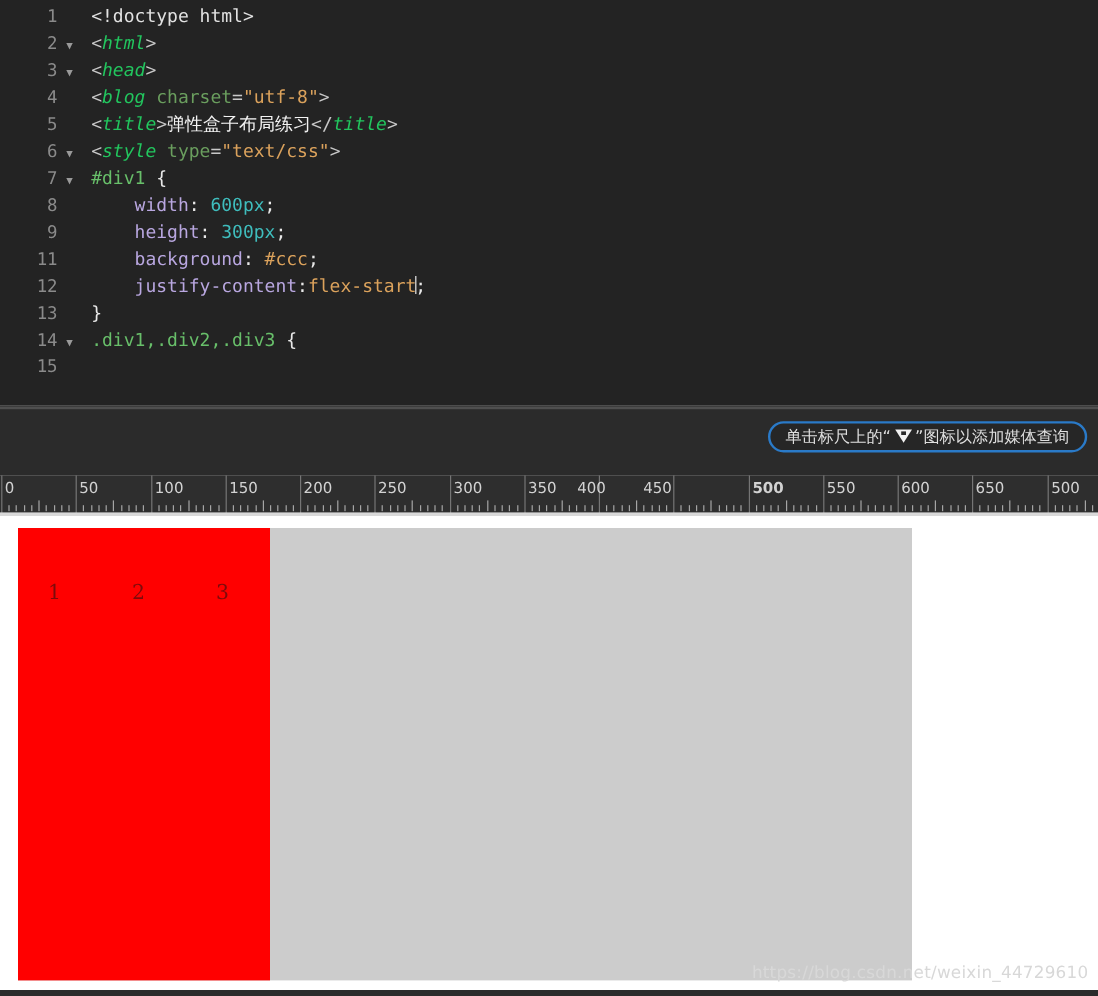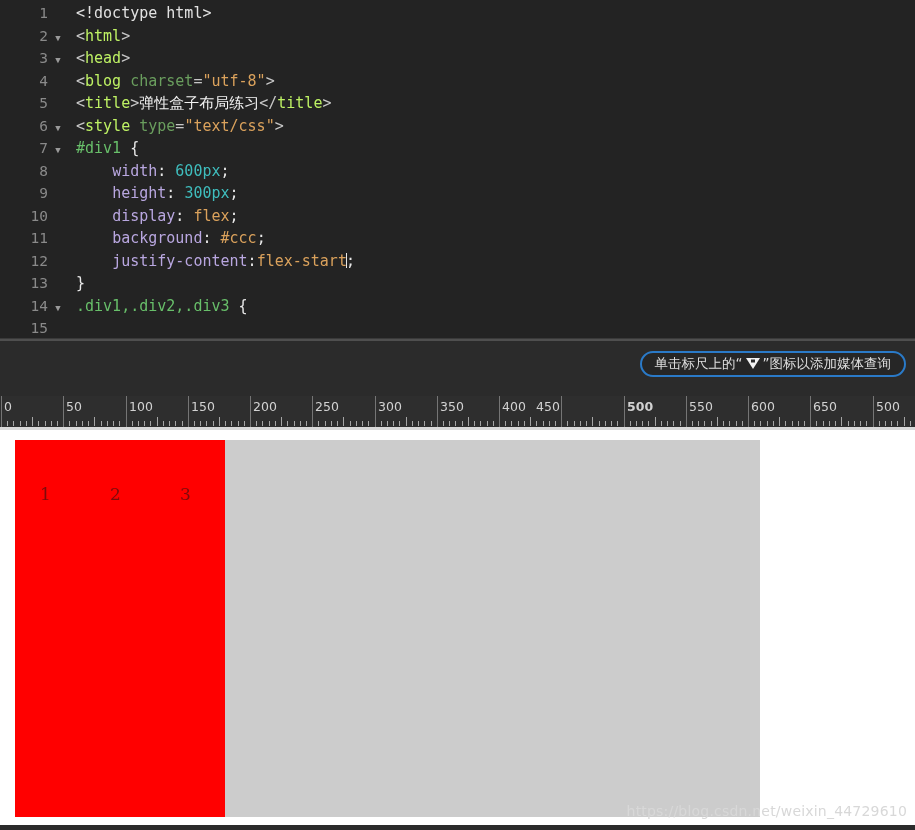--- a/index.html
+++ b/index.html
@@ -65,21 +65,21 @@
     line-height: 22.5px;
     user-select: none;
   }
   .codetext {
     padding-left: 10px;
     white-space: pre;
   }
 
   
   .t-punct   { color: #c8c8c8; }
-  .t-tag     { color: #bef264; }
+  .t-tag     { color: #22c55e; font-style: italic; }
   .t-attr    { color: #6a9e5e; }
   .t-str     { color: #dba25c; }
   .t-text    { color: #f2f2f2; }
   .t-sel     { color: #68bf6a; }
   .t-prop    { color: #b9a7e0; }
   .t-num     { color: #3fbdbd; }
   .t-kw      { color: #dba25c; }
   .t-brace   { color: #e8e8e8; }
   .t-doctype { color: #e2e2e2; }
 
@@ -257,21 +257,20 @@
     <div class="code-lines" id="code-lines">
         <div class="code-line"><span class="ln">1</span><span class="fold"></span><span class="codetext"><span class="t-doctype">&lt;!doctype html&gt;</span></span></div>
         <div class="code-line"><span class="ln">2</span><span class="fold">▼</span><span class="codetext"><span class="t-punct">&lt;</span><span class="t-tag">html</span><span class="t-punct">&gt;</span></span></div>
         <div class="code-line"><span class="ln">3</span><span class="fold">▼</span><span class="codetext"><span class="t-punct">&lt;</span><span class="t-tag">head</span><span class="t-punct">&gt;</span></span></div>
         <div class="code-line"><span class="ln">4</span><span class="fold"></span><span class="codetext"><span class="t-punct">&lt;</span><span class="t-tag">blog</span><span class="t-text"> </span><span class="t-attr">charset</span><span class="t-punct">=</span><span class="t-str">"utf-8"</span><span class="t-punct">&gt;</span></span></div>
         <div class="code-line"><span class="ln">5</span><span class="fold"></span><span class="codetext"><span class="t-punct">&lt;</span><span class="t-tag">title</span><span class="t-punct">&gt;</span><span class="t-text">弹性盒子布局练习</span><span class="t-punct">&lt;/</span><span class="t-tag">title</span><span class="t-punct">&gt;</span></span></div>
         <div class="code-line"><span class="ln">6</span><span class="fold">▼</span><span class="codetext"><span class="t-punct">&lt;</span><span class="t-tag">style</span><span class="t-text"> </span><span class="t-attr">type</span><span class="t-punct">=</span><span class="t-str">"text/css"</span><span class="t-punct">&gt;</span></span></div>
         <div class="code-line"><span class="ln">7</span><span class="fold">▼</span><span class="codetext"><span class="t-sel">#div1</span><span class="t-brace"> {</span></span></div>
         <div class="code-line"><span class="ln">8</span><span class="fold"></span><span class="codetext"><span class="t-text">    </span><span class="t-prop">width</span><span class="t-brace">: </span><span class="t-num">600px</span><span class="t-brace">;</span></span></div>
         <div class="code-line"><span class="ln">9</span><span class="fold"></span><span class="codetext"><span class="t-text">    </span><span class="t-prop">height</span><span class="t-brace">: </span><span class="t-num">300px</span><span class="t-brace">;</span></span></div>
-        <div class="code-line"><span class="ln">10</span><span class="fold"></span><span class="codetext"><span class="t-text">    </span><span class="t-prop">display</span><span class="t-brace">: </span><span class="t-kw">flex</span><span class="t-brace">;</span></span></div>
         <div class="code-line"><span class="ln">11</span><span class="fold"></span><span class="codetext"><span class="t-text">    </span><span class="t-prop">background</span><span class="t-brace">: </span><span class="t-kw">#ccc</span><span class="t-brace">;</span></span></div>
         <div class="code-line"><span class="ln">12</span><span class="fold"></span><span class="codetext"><span class="t-text">    </span><span class="t-prop">justify-content</span><span class="t-brace">:</span><span class="t-kw">flex-start</span><span class="caret"></span><span class="t-brace">;</span></span></div>
         <div class="code-line"><span class="ln">13</span><span class="fold"></span><span class="codetext"><span class="t-brace">}</span></span></div>
         <div class="code-line"><span class="ln">14</span><span class="fold">▼</span><span class="codetext"><span class="t-sel">.div1,.div2,.div3</span><span class="t-brace"> {</span></span></div>
         <div class="code-line"><span class="ln">15</span><span class="fold"></span></div>
       </div>
   </div>
 
   <div class="toolbar">
     <div class="divider-light"></div>
@@ -371,21 +370,21 @@
         <div class="rl-tick small" style="left: 443px;"></div>
         <div class="rl-tick small" style="left: 449px;"></div>
         <div class="rl-tick small" style="left: 455px;"></div>
         <div class="rl-tick small" style="left: 462px;"></div>
         <div class="rl-tick mid" style="left: 468px;"></div>
         <div class="rl-tick small" style="left: 474px;"></div>
         <div class="rl-tick small" style="left: 480px;"></div>
         <div class="rl-tick small" style="left: 487px;"></div>
         <div class="rl-tick small" style="left: 493px;"></div>
         <div class="rl-major" style="left: 499px;"></div>
-        <div class="rl-label" style="left: 499px;">400</div>
+        <div class="rl-label" style="left: 478px;">400</div>
         <div class="rl-tick small" style="left: 505px;"></div>
         <div class="rl-tick small" style="left: 511px;"></div>
         <div class="rl-tick small" style="left: 518px;"></div>
         <div class="rl-tick small" style="left: 524px;"></div>
         <div class="rl-tick mid" style="left: 530px;"></div>
         <div class="rl-tick small" style="left: 536px;"></div>
         <div class="rl-tick small" style="left: 543px;"></div>
         <div class="rl-tick small" style="left: 549px;"></div>
         <div class="rl-tick small" style="left: 555px;"></div>
         <div class="rl-major" style="left: 561px;"></div>

